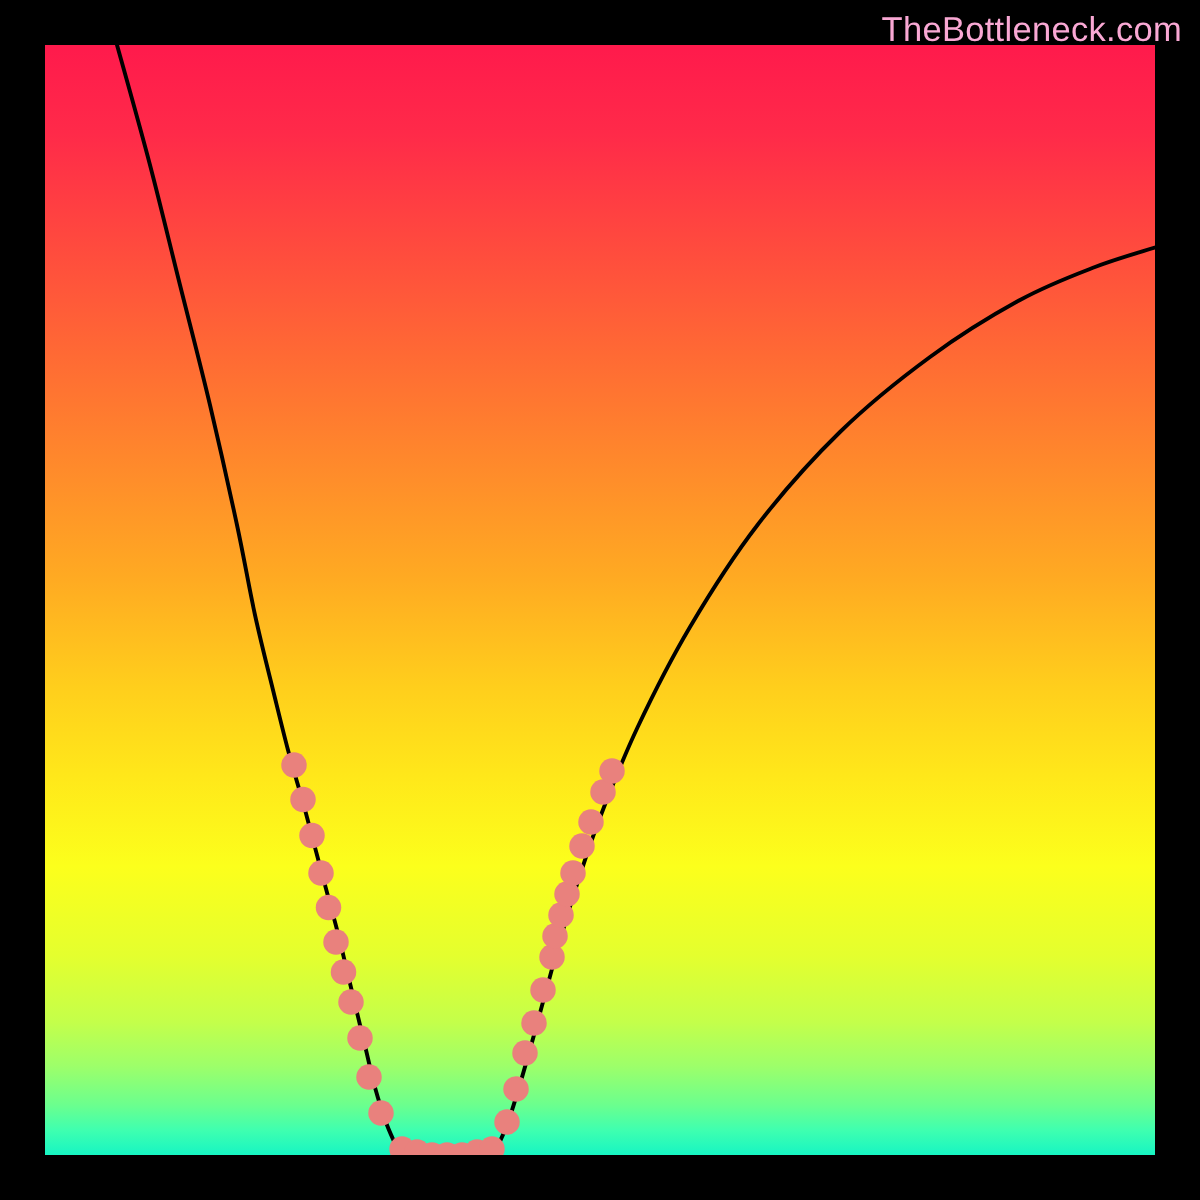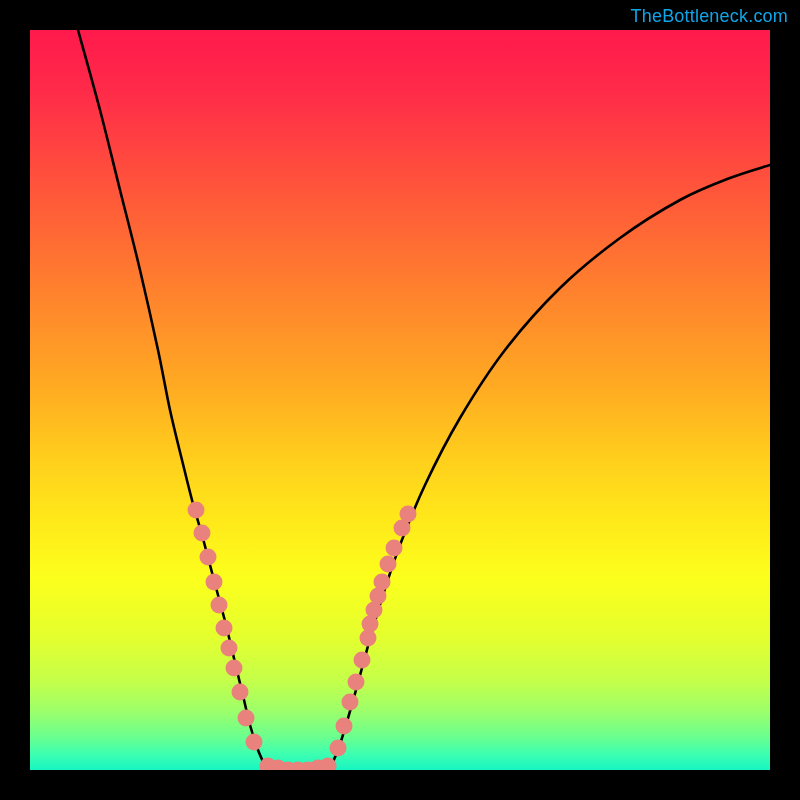--- a/index.html
+++ b/index.html
@@ -29,22 +29,22 @@
   .gradient {
     position: absolute;
     top: 0; left: 0;
     width: 100%;
     height: 100%;
   }
   .watermark {
     position: absolute;
     top: 6px;
     right: 12px;
-    color: #0ea5e9;
-    font-size: 18px;
+    color: #f9a8d4;
+    font-size: 23px;
     font-weight: 500;
     letter-spacing: 0.2px;
   }
   svg.curves {
     position: absolute;
     top: 0; left: 0;
     width: 100%;
     height: 100%;
   }
   .dot {

